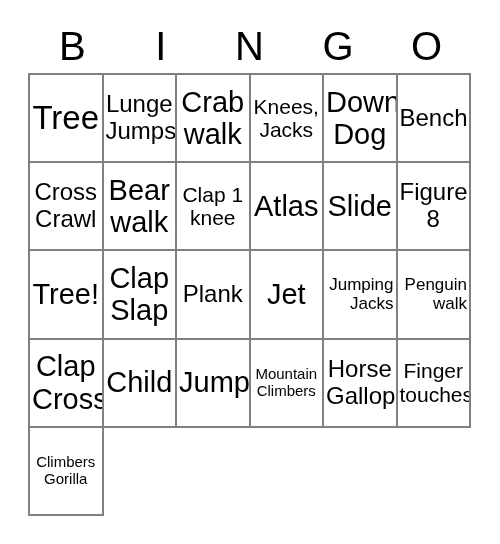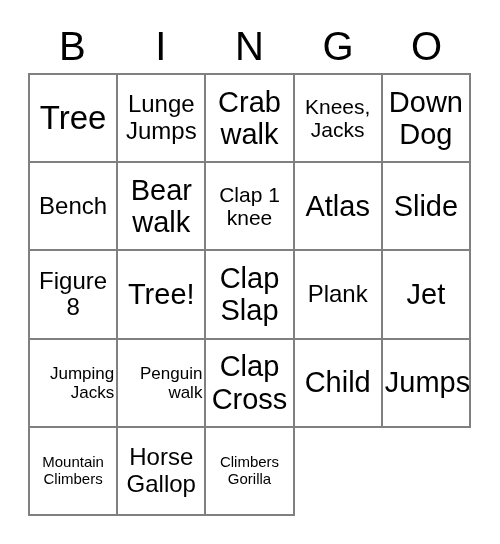--- a/index.html
+++ b/index.html
@@ -42,21 +42,21 @@
   .grid {
     position: absolute;
     left: 28px;
     top: 73px;
     width: 443px;
     height: 443px;
     border-top: 2px solid #808080;
     border-left: 2px solid #808080;
     box-sizing: border-box;
     display: grid;
-    grid-template-columns: repeat(5, 1fr);
+    grid-template-columns: repeat(6, 1fr);
     grid-template-rows: repeat(5, 1fr);
   }
   .cell {
     border-right: 2px solid #808080;
     border-bottom: 2px solid #808080;
     box-sizing: border-box;
     display: flex;
     align-items: center;
     justify-content: center;
     text-align: center;
@@ -104,20 +104,23 @@
     <div class="cell fs-sm">
         <span class="txt">Knees, Jacks</span>
       </div>
     <div class="cell fs-lg">
         <span class="txt">Down Dog</span>
       </div>
 
     <div class="cell fs-md">
         <span class="txt">Bench</span>
       </div>
+    <div class="cell fs-md">
+        <span class="txt">Cross Crawl</span>
+      </div>
     <div class="cell fs-lg">
         <span class="txt">Bear walk</span>
       </div>
     <div class="cell fs-sm">
         <span class="txt">Clap 1 knee</span>
       </div>
     <div class="cell fs-lg">
         <span class="txt">Atlas</span>
       </div>
 
@@ -155,18 +158,21 @@
 
     <div class="cell fs-lg">
         <span class="txt">Jumps</span>
       </div>
     <div class="cell fs-xxs">
         <span class="txt">Mountain Climbers</span>
       </div>
     <div class="cell fs-md">
         <span class="txt">Horse Gallop</span>
       </div>
+    <div class="cell fs-sm">
+        <span class="txt">Finger touches</span>
+      </div>
     <div class="cell fs-xxs">
         <span class="txt">Climbers Gorilla</span>
       </div>
 
   </div>
 </div>
 
 </body></html>

